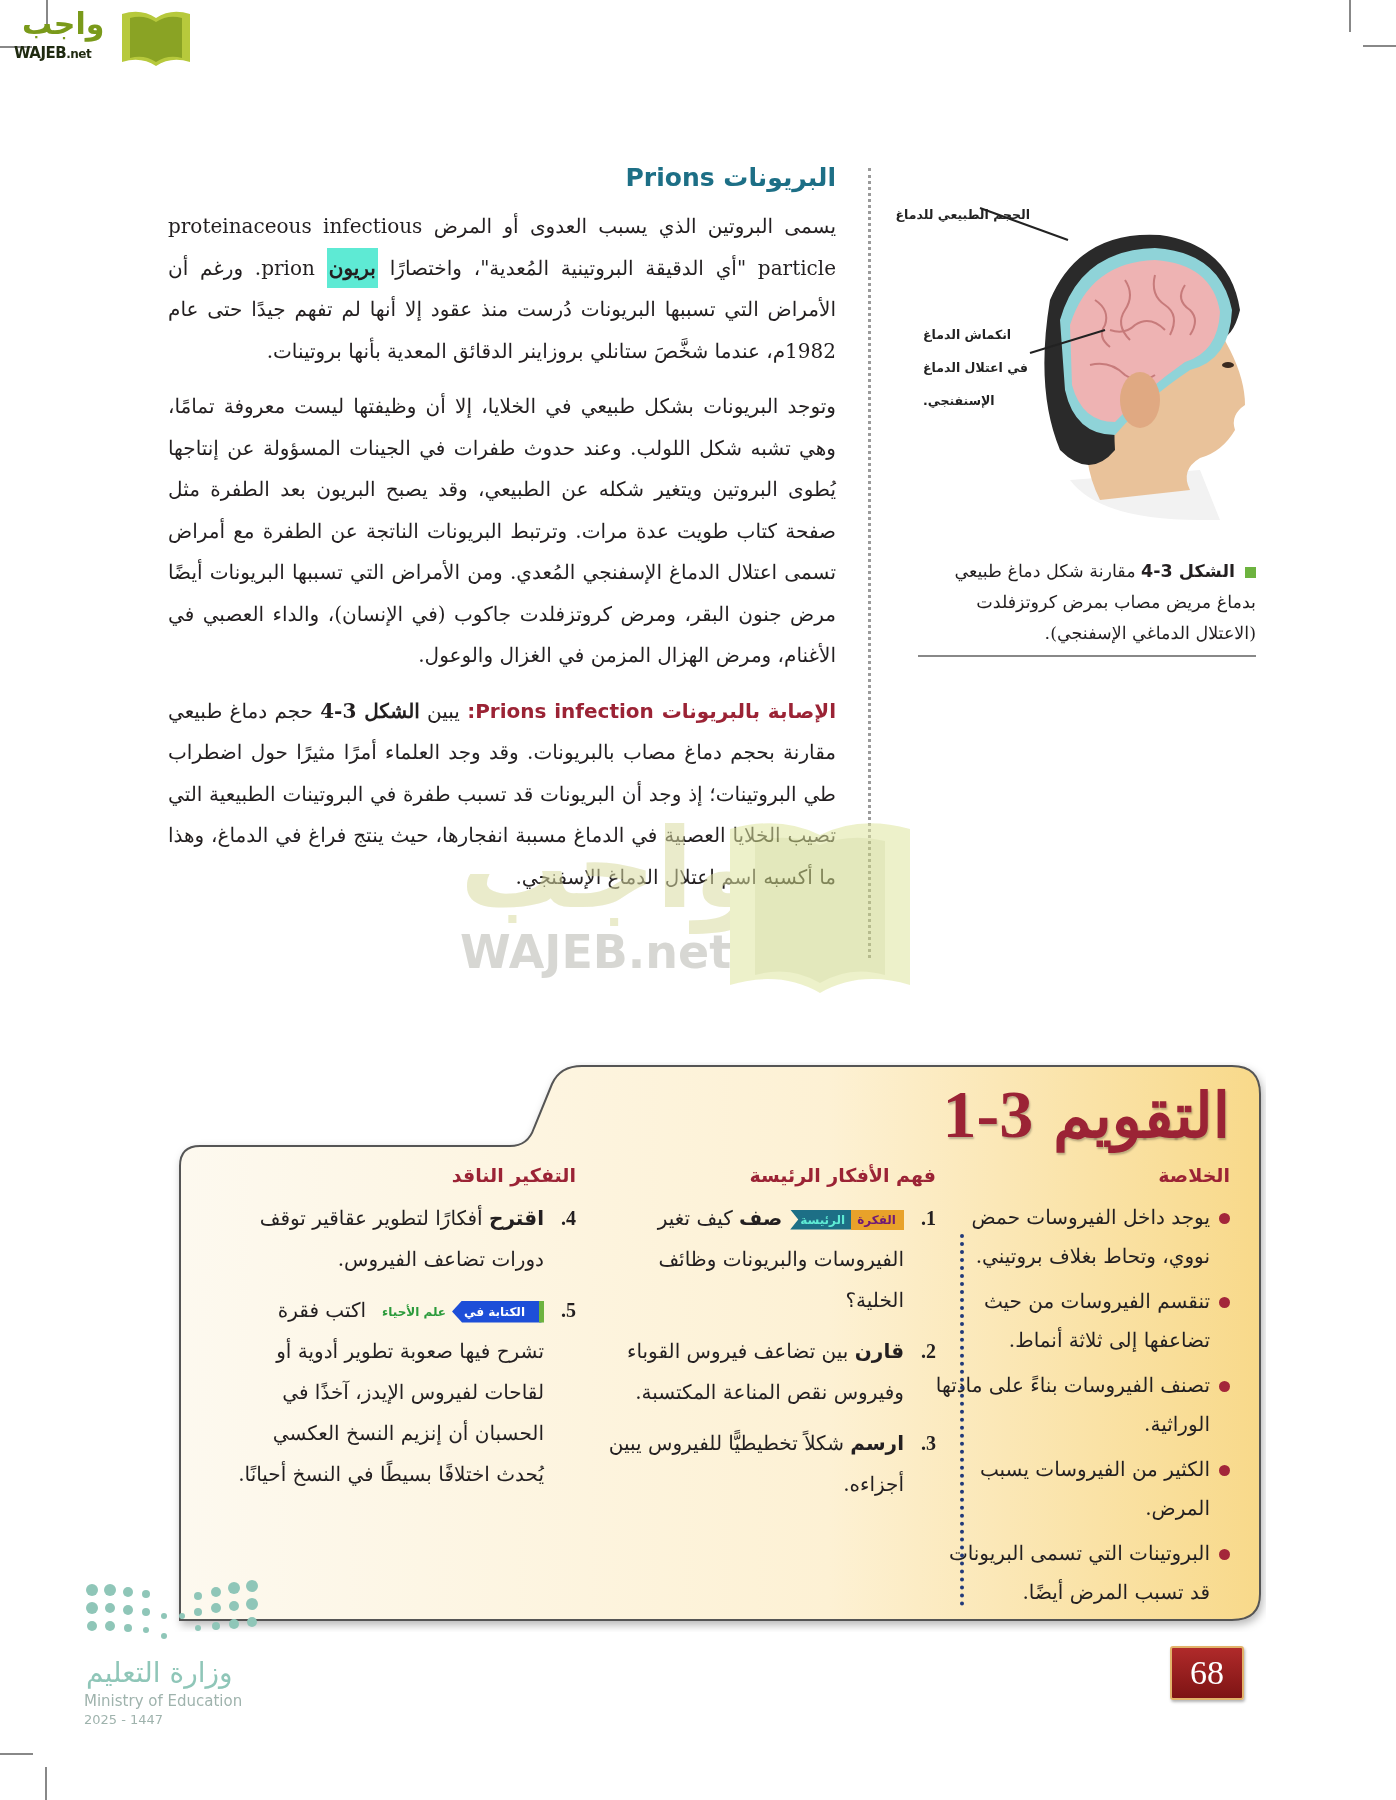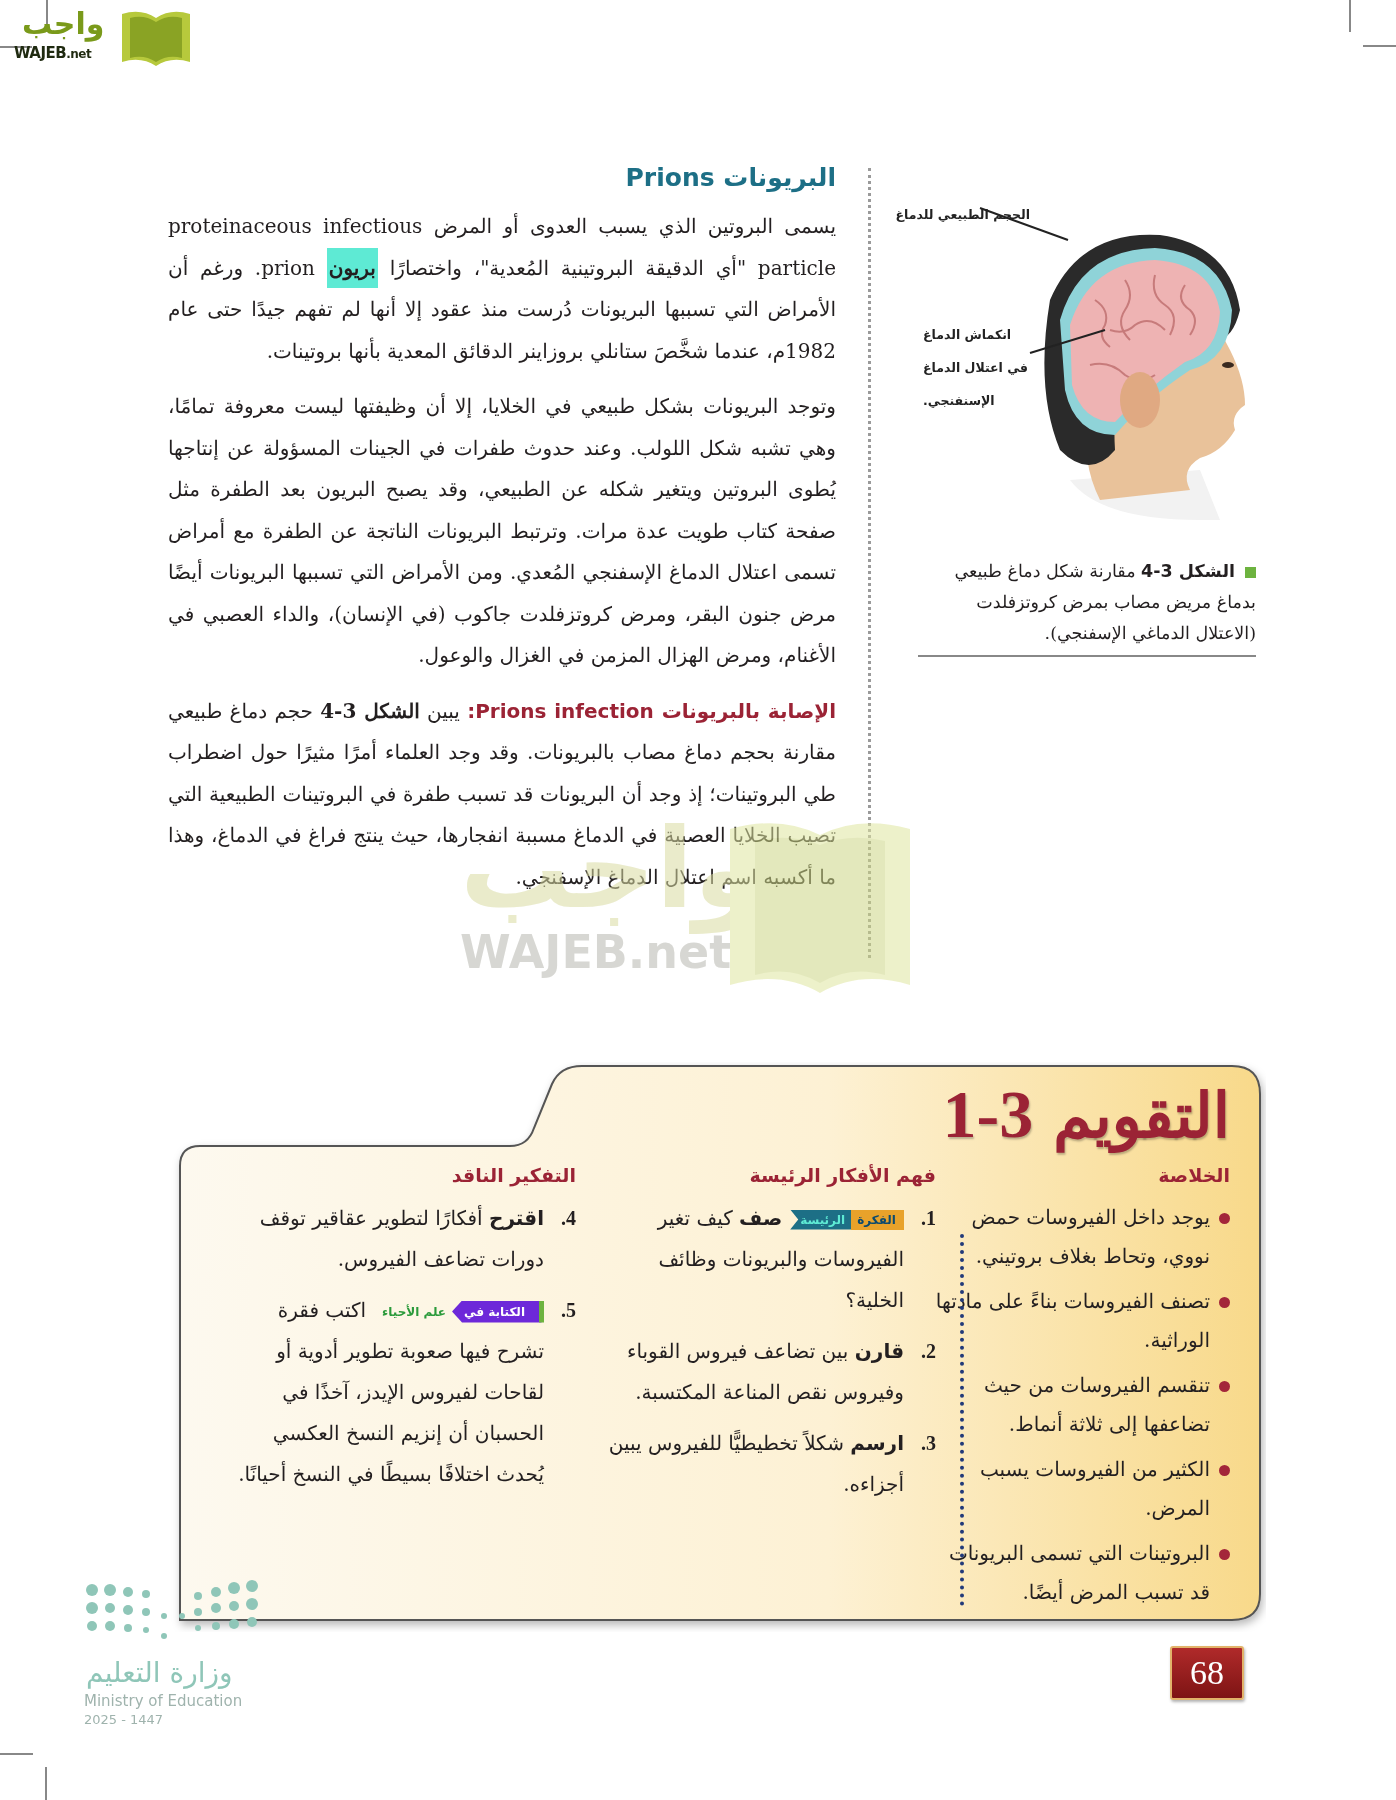--- a/index.html
+++ b/index.html
@@ -44,24 +44,24 @@
   .assess-title { position: absolute; right: 36px; top: 12px; direction: rtl; font-family: "DejaVu Serif", serif; font-weight: bold; font-size: 62px; color: #9b2335; line-height: 80px; text-shadow: 1px 2px 2px rgba(0,0,0,0.25); }
   .assess-title .num { font-family: "Liberation Serif", serif; font-size: 68px; margin-right: 20px; text-align: right; }
   .col { position: absolute; direction: rtl; text-align: right; }
   .col-head { font-family: "DejaVu Sans", sans-serif; font-weight: bold; font-size: 19px; color: #9b2335; margin-bottom: 8px; line-height: 30px; }
   .sum-item { font-size: 20px; line-height: 39px; margin-bottom: 6px; padding-right: 20px; position: relative; }
   .sum-item::before { content: ""; position: absolute; right: 0; top: 15px; width: 11px; height: 11px; border-radius: 50%; background: #a3263a; }
   .q-item { font-size: 20px; line-height: 41px; margin-bottom: 10px; position: relative; padding-right: 32px; }
   .q-num { position: absolute; right: 0; top: 0; font-family: "Liberation Serif", serif; font-weight: bold; }
   .q-verb { font-family: "DejaVu Sans", sans-serif; font-weight: bold; }
   .tag-main { display: inline-flex; vertical-align: middle; margin-left: 8px; font-family: "DejaVu Sans", sans-serif; font-weight: bold; font-size: 12px; height: 20px; line-height: 20px; }
-  .tag-main .a { background: #e8a22a; color: #0c4a6e; padding: 0 8px 0 6px; }
+  .tag-main .a { background: #e8a22a; color: #701a75; padding: 0 8px 0 6px; }
   .tag-main .b { background: #1d6f86; color: #5eead4; padding: 0 6px 0 10px; clip-path: polygon(0 0, 100% 0, 100% 100%, 0 100%, 8px 50%); }
   .tag-write { display: inline-flex; vertical-align: middle; margin-left: 10px; font-family: "DejaVu Sans", sans-serif; font-weight: bold; font-size: 12px; height: 22px; line-height: 22px; }
-  .tag-write .a { background: #6d28d9; color: #fff; padding: 0 14px 0 12px; border-right: 5px solid #6db33f; border-radius: 4px 0 0 4px; clip-path: polygon(10px 0, 100% 0, 100% 100%, 10px 100%, 0 50%); }
+  .tag-write .a { background: #1d4ed8; color: #fff; padding: 0 14px 0 12px; border-right: 5px solid #6db33f; border-radius: 4px 0 0 4px; clip-path: polygon(10px 0, 100% 0, 100% 100%, 10px 100%, 0 50%); }
   .tag-write .b { color: #2a9a3a; padding: 0 6px; }
   .dot-div { position: absolute; left: 790px; top: 172px; height: 372px; border-left: 4px dotted #223a7a; }
 
   
   .page-num { position: absolute; left: 1170px; top: 1646px; width: 74px; height: 54px; background: linear-gradient(#b02a2a, #7e1414); border: 2px solid #e2b36a; border-radius: 3px; color: #fff; font-family: "Liberation Serif", serif; font-size: 34px; text-align: center; line-height: 50px; box-shadow: 1px 2px 3px rgba(0,0,0,0.3); }
 
   
   .ministry { position: absolute; left: 82px; top: 1580px; width: 180px; height: 140px; }
   .min-ar { position: absolute; left: 4px; top: 76px; font-family: "DejaVu Sans", sans-serif; font-size: 28px; color: #8fc6b8; direction: rtl; }
   .min-en { position: absolute; left: 2px; top: 112px; font-family: "DejaVu Sans", sans-serif; font-size: 15px; color: #9fb3ad; white-space: nowrap; }
@@ -163,22 +163,22 @@
     <path d="M30 84 L340 84 Q358 84 364 66 L382 22 Q390 4 412 4 L1062 4 Q1090 4 1090 32 L1090 532 Q1090 558 1062 558 L10 558 L10 104 Q10 84 30 84 Z" fill="url(#ag)" stroke="#555" stroke-width="2" filter="url(#sh)"></path>
   </svg>
 
   <div class="assess-title">
     <span>التقويم</span><span class="num">3-1</span>
   </div>
 
   <div class="col" style="right:36px;top:98px;width:300px;">
     <div class="col-head">الخلاصة</div>
     <div class="sum-item">يوجد داخل الفيروسات حمض نووي، وتحاط بغلاف بروتيني.</div>
+    <div class="sum-item">تنقسم الفيروسات من حيث تضاعفها إلى ثلاثة أنماط.</div>
     <div class="sum-item">تصنف الفيروسات بناءً على مادتها الوراثية.</div>
-    <div class="sum-item">تنقسم الفيروسات من حيث تضاعفها إلى ثلاثة أنماط.</div>
     <div class="sum-item">الكثير من الفيروسات يسبب المرض.</div>
     <div class="sum-item">البروتينات التي تسمى البريونات قد تسبب المرض أيضًا.</div>
   </div>
 
   <div class="dot-div"></div>
 
   <div class="col" style="right:330px;top:98px;width:330px;">
     <div class="col-head">فهم الأفكار الرئيسة</div>
     <div class="q-item">
       <span class="q-num">1.</span>

